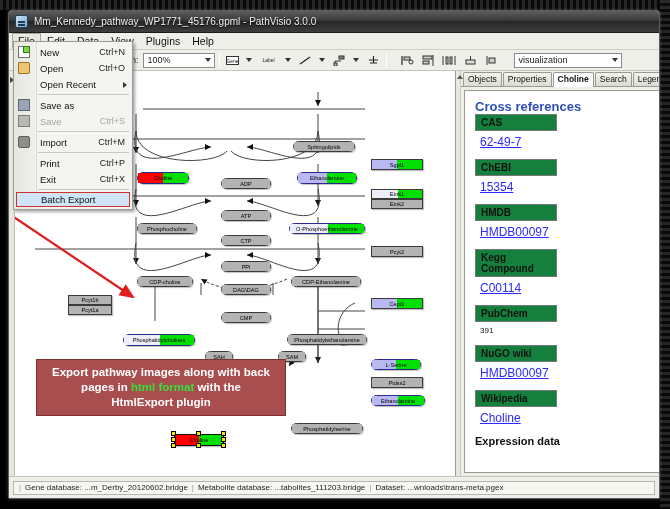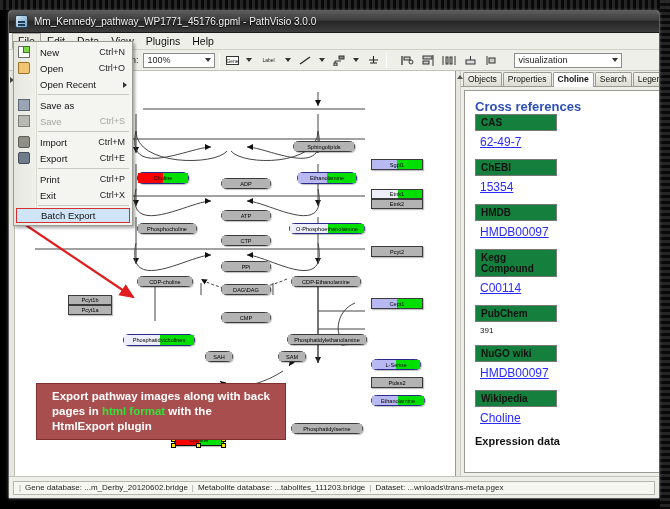--- a/index.html
+++ b/index.html
@@ -225,22 +225,22 @@
   .ic-open{background:#f0c674;border:1px solid #9a7426;border-radius:0 2px 2px 0;}
   .ic-save{background:#b9b9b3;border:1px solid #7d7d77;}
   .ic-save2{background:#9aa6b5;border:1px solid #5c6673;}
   .ic-imp{background:#8f8f88;border:1px solid #5e5e58;border-radius:2px;}
   .ic-exp{background:#6f7c8c;border:1px solid #444c57;border-radius:2px;}
   
   #callout {
     position: absolute; left: 21px; top: 288px; width: 250px; height: 57px;
     background: #a84e4e; border: 1px solid #7e2f2f;
     color: #fff; font-weight: bold; font-size: 11.5px;
-    display:flex; align-items:center; justify-content:center; 
-    line-height: 15px; padding: 0 6px; z-index: 25; margin-top: 24px;
+    display:flex; align-items:center; justify-content:center; text-align:center;
+    line-height: 15px; padding: 0 6px; z-index: 25;
   }
   #callout .hl { color: #36e03a; }
   #arrow-svg { position:absolute; left:0; top:0; z-index: 24; pointer-events:none; }
   
   .node { position:absolute; font-size:5.6px; color:#000;
           display:flex; align-items:center; justify-content:center;
           text-align:center; white-space:nowrap; }
   .metab {
     background:#b3b3b3; border:1px solid #3b3b3b; border-radius:8px;
     box-shadow: 1px 1px 1px rgba(0,0,0,.25);
@@ -632,25 +632,20 @@
       <span class="ico ic-save"></span>
       <span>Save</span>
       <span class="acc">Ctrl+S</span>
     </div>
     <div class="fm-sep"></div>
     <div class="fm-row">
       <span class="ico ic-imp"></span>
       <span>Import</span>
       <span class="acc">Ctrl+M</span>
     </div>
-    <div class="fm-row">
-      <span class="ico ic-exp"></span>
-      <span>Export</span>
-      <span class="acc">Ctrl+E</span>
-    </div>
     <div class="fm-sep"></div>
     <div class="fm-row">
       <span>Print</span>
       <span class="acc">Ctrl+P</span>
     </div>
     <div class="fm-row">
       <span>Exit</span>
       <span class="acc">Ctrl+X</span>
     </div>
     <div class="fm-sep"></div>

